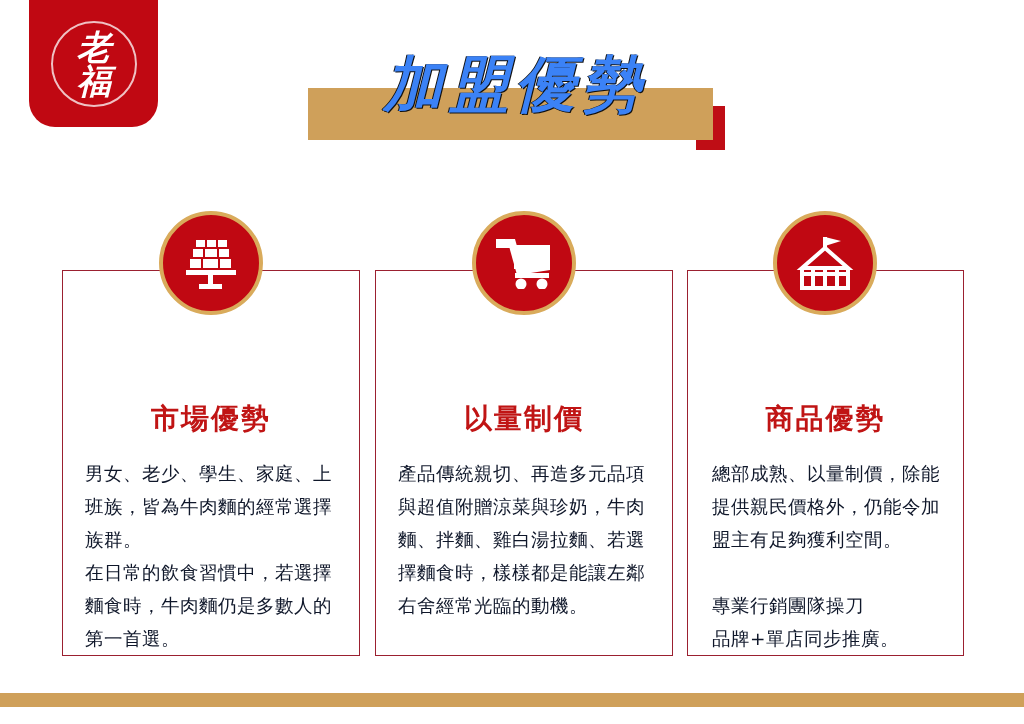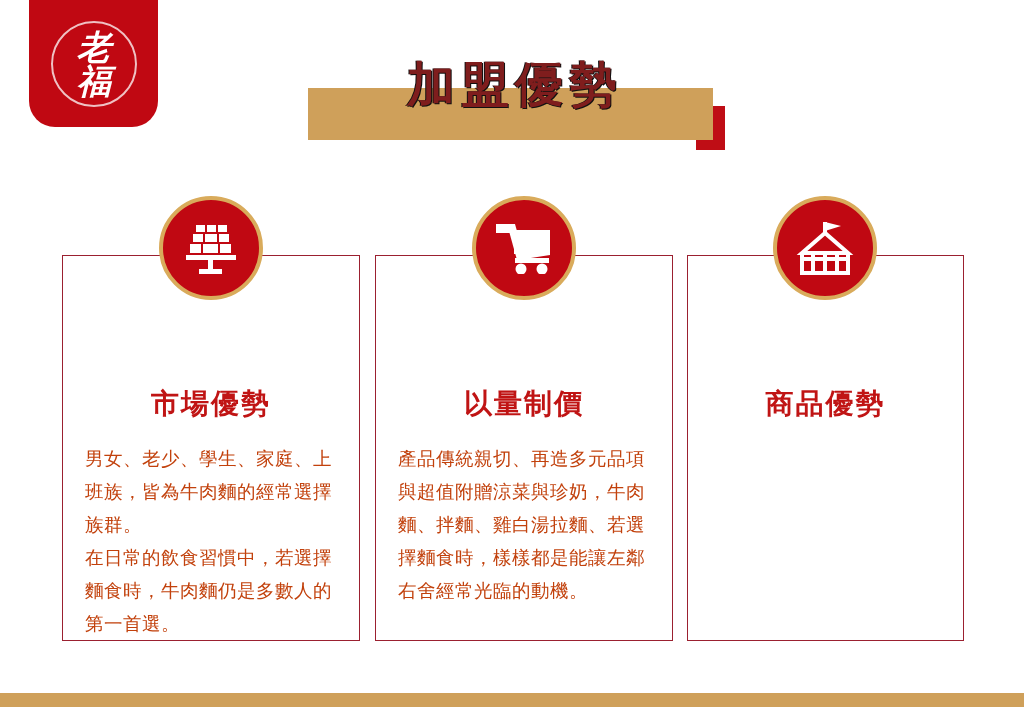--- a/index.html
+++ b/index.html
@@ -89,34 +89,35 @@
   }
   .title-text {
     position: absolute;
     left: 0;
     top: 0;
     width: 430px;
     height: 110px;
     display: flex;
     align-items: center;
     justify-content: center;
-    color: #7f1d1d;
+    color: #3b82f6;
     font-family: "DejaVu Serif", "Liberation Serif", serif;
     font-weight: bold;
-    font-size: 48px;
+    font-style: italic;
+    font-size: 60px;
     letter-spacing: 6px;
     text-shadow: 1px 1px 0 #111, -1px 0 0 #111;
     white-space: nowrap;
   }
 
   
   .cards {
     position: absolute;
     left: 0;
-    top: 196px;
+    top: 211px;
     width: 812px;
     height: 450px;
   }
   .card {
     position: absolute;
     top: 59px;
     width: 298px;
     height: 386px;
     border: 1px solid #9B2030;
     background: #ffffff;
@@ -157,21 +158,21 @@
     font-size: 28px;
     letter-spacing: 2px;
     font-family: "DejaVu Sans", "Liberation Sans", sans-serif;
   }
 
   .card-body {
     position: absolute;
     left: 22px;
     right: 18px;
     top: 186px;
-    color: #c2410c;
+    color: #0f172a;
     font-size: 18.5px;
     line-height: 33px;
     letter-spacing: 0.5px;
     font-family: "DejaVu Sans", "Liberation Sans", sans-serif;
     white-space: pre-line;
   }
   .card-3 .card-body { left: 24px; right: 10px; }
 
   
   .bottom-bar {
@@ -242,20 +243,24 @@
           <polygon points="22,30 56,24 56,33 24,38"></polygon>
           <rect x="21" y="36" width="34" height="5"></rect>
           <circle cx="27" cy="47" r="5.5"></circle>
           <circle cx="48" cy="47" r="5.5"></circle>
         </g>
       </svg>
     </div>
 
     <div class="card card-3">
       <div class="card-heading">商品優勢</div>
+      <div class="card-body">總部成熟、以量制價，除能提供親民價格外，仍能令加盟主有足夠獲利空間。
+
+專業行銷團隊操刀
+品牌+單店同步推廣。</div>
     </div>
     <div class="icon-circle ic-3">
       <svg width="58" height="58" viewBox="0 0 58 58" aria-hidden="true">
         <g fill="none" stroke="#ffffff" stroke-width="4">
           <path d="M29 14 L6 34 L52 34 Z"></path>
           <path d="M6 34 L6 54 L52 54 L52 34"></path>
           <path d="M17 34 L17 54 M29 34 L29 54 M41 34 L41 54"></path>
           <path d="M6 40 L52 40"></path>
           <path d="M29 14 L29 3"></path>
         </g>

